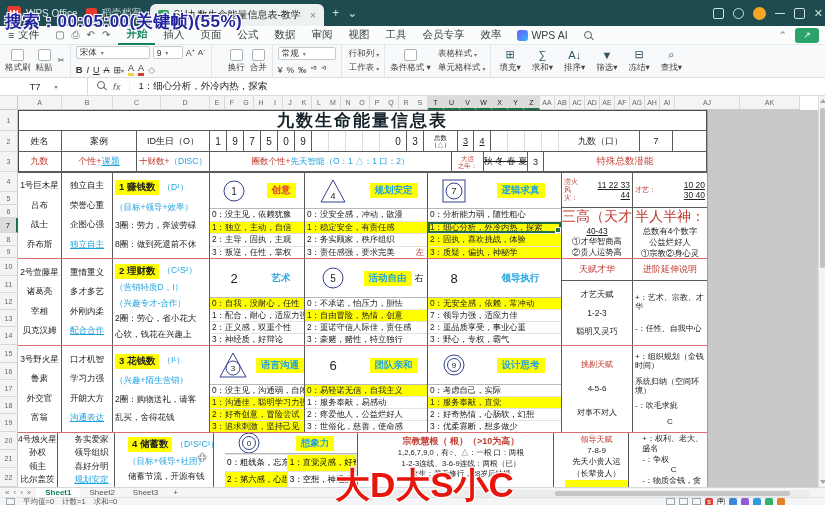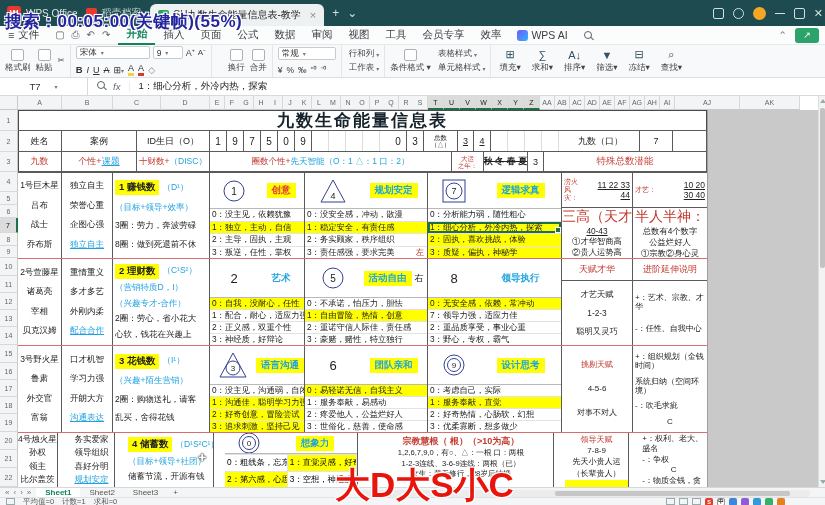--- a/index.html
+++ b/index.html
@@ -446,21 +446,21 @@
     <div class="cell" style="left: 137px; top: 56px; width: 73px; height: 20px; position: absolute; font-size: 8.5px;">
       <span class="red">十财数+</span>
       <span class="cyan">（DISC）</span>
     </div>
     <div class="cell" style="left: 210px; top: 56px; width: 242px; height: 20px; position: absolute; font-size: 8.5px;">
       <span class="red">圈数个性+</span>
       <span class="cyan">先天智能（O：1 △：1 口：2）</span>
     </div>
     <div class="cell tinyc red" style="left: 452px; top: 56px; width: 32px; height: 20px; position: absolute;">大运
 之年：</div>
-    <div class="cell" style="left: 484px; top: 56px; width: 44px; height: 20px; position: absolute; text-decoration: line-through; font-weight: bold;">秋 冬 春 夏</div>
+    <div class="cell" style="left: 484px; top: 56px; width: 44px; height: 20px; position: absolute; text-decoration: line-through;">秋 冬 春 夏</div>
     <div class="cell" style="left: 528px; top: 56px; width: 16px; height: 20px; position: absolute;">3</div>
     <div class="cell" style="left: 544px; top: 56px; width: 163px; height: 20px; position: absolute; font-size: 9.5px;">
       <span class="red">特殊总数潜能</span>
     </div>
     <div class="band first" style="left: 18px; top: 76px; width: 689px; height: 86px; position: absolute;">
       <div class="bcell vstack" style="width: 44px;">
         <span>1号巨木星</span>
         <span>吕布</span>
         <span>战士</span>
         <span>乔布斯</span>

